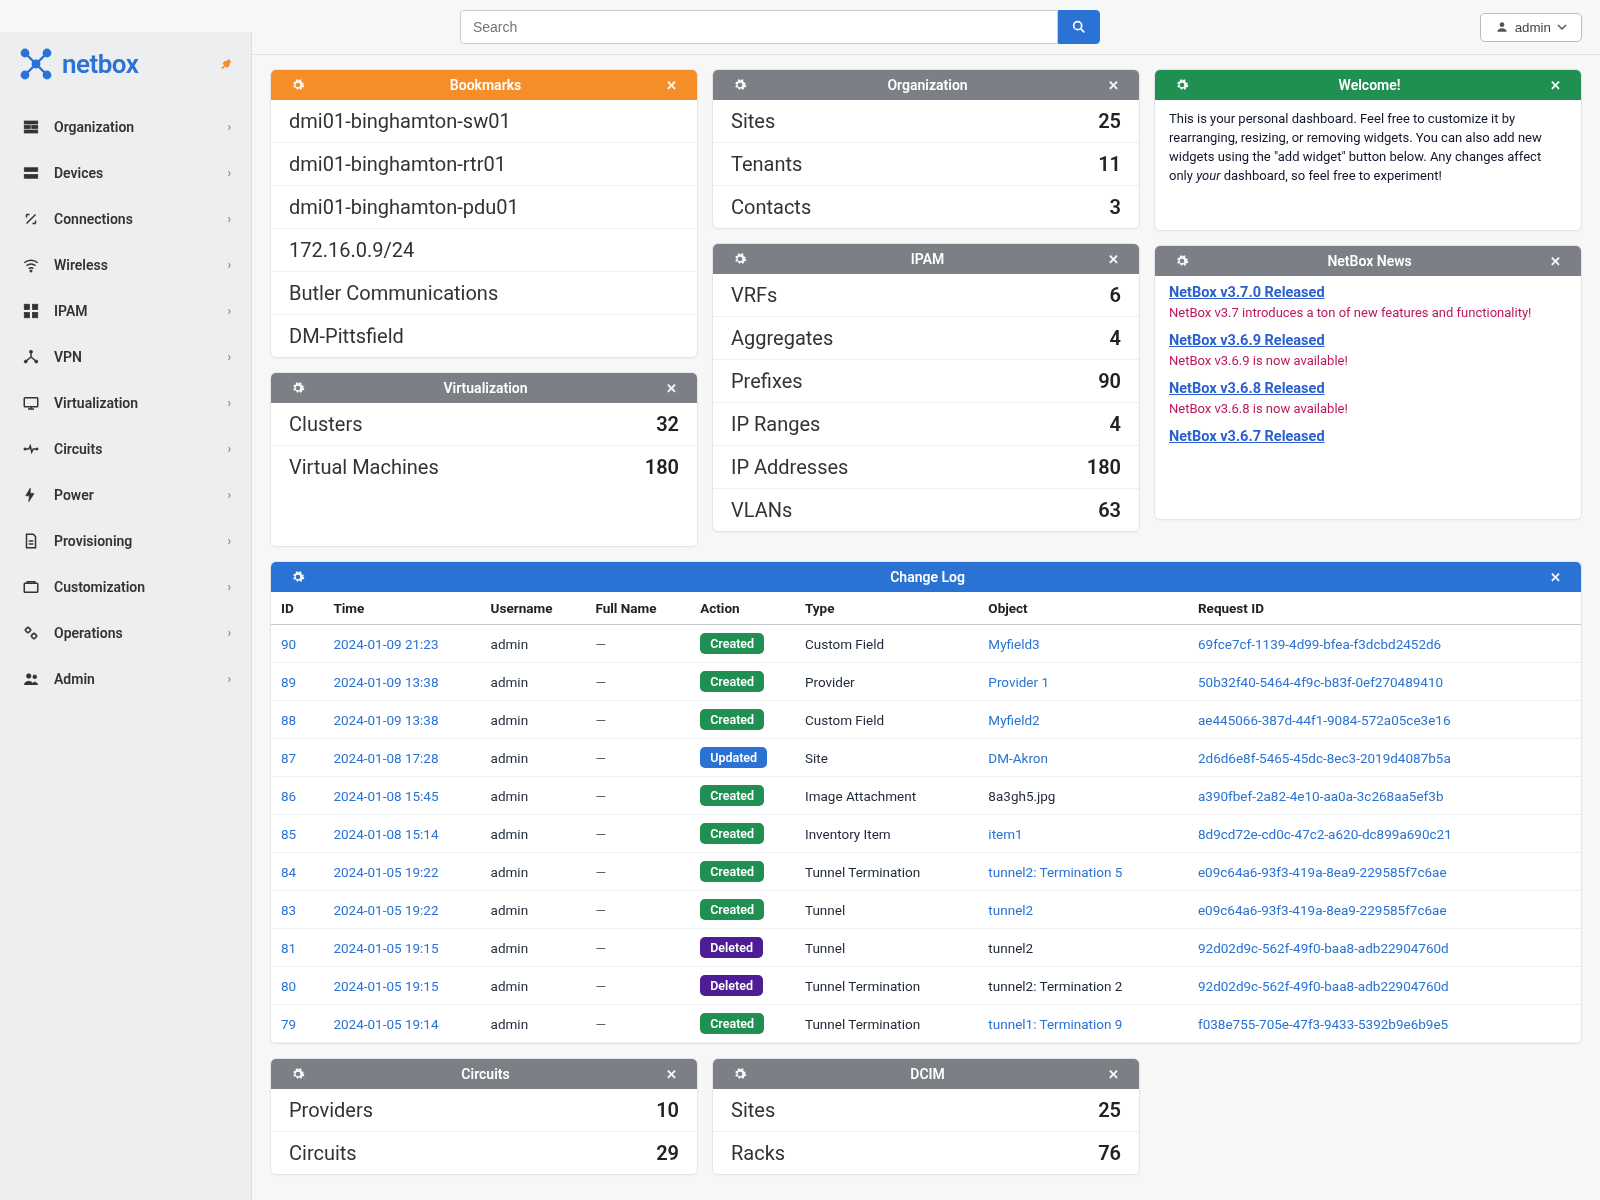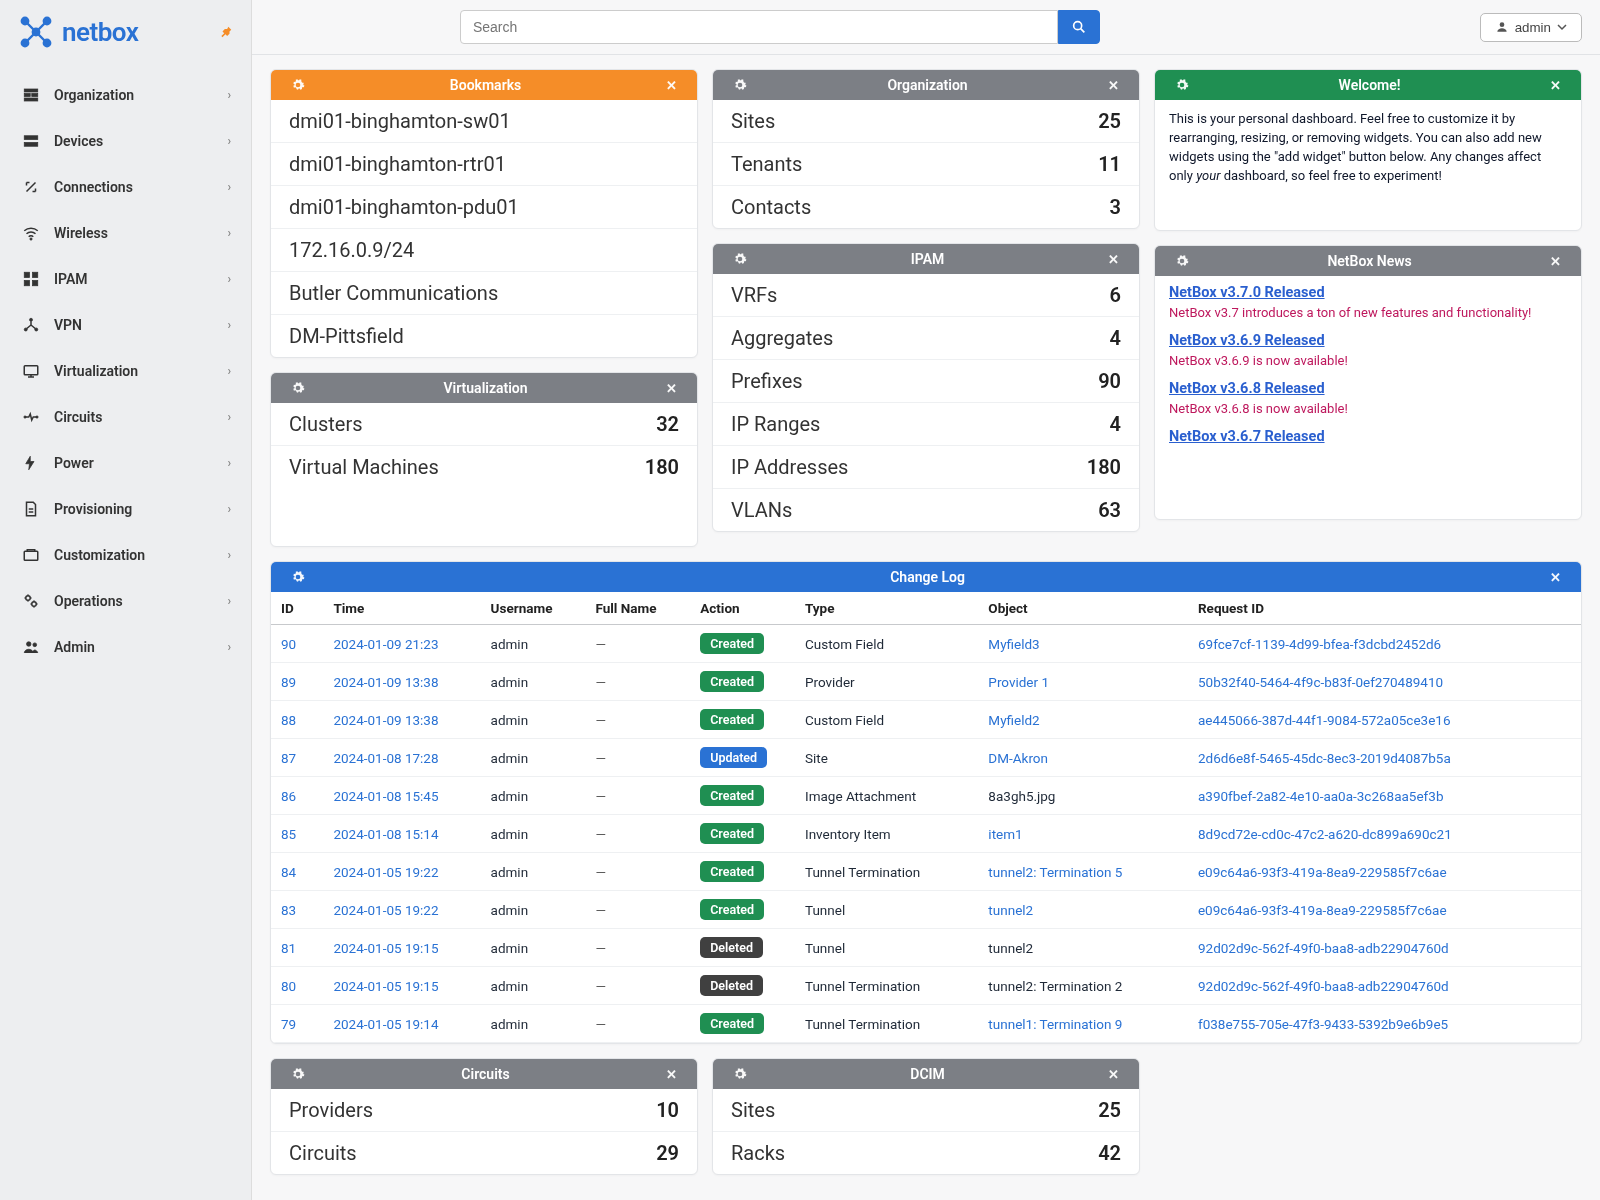--- a/index.html
+++ b/index.html
@@ -1,18 +1,18 @@
 <!DOCTYPE html>
 <html><head>
 <meta charset="utf-8">
 <style>
 * { box-sizing: border-box; margin: 0; padding: 0; }
 body { font-family: -apple-system, BlinkMacSystemFont, "Segoe UI", Roboto, sans-serif; background: #f7f7f8; color: #1f2937; font-size: 14px; }
 .app { display: flex; height: 1200px; width: 1600px; }
-.sidebar { width: 252px; background: #edeef0; border-right: 1px solid #ddd; display: flex; flex-direction: column; }
+.sidebar { width: 252px; background: #edeef0; border-right: 1px solid #ddd; display: flex; flex-direction: column; margin-top: 32px; }
 .logo-row { display: flex; align-items: center; padding: 14px 18px; }
 .logo { display: flex; align-items: center; gap: 8px; }
 .logo-text { color: #2a72d4; font-size: 26px; font-weight: 600; letter-spacing: -0.5px; }
 .pin { margin-left: auto; color: #f58d28; font-size: 13px; cursor: pointer; }
 .nav { padding: 8px 0; }
 .nav-item { display: flex; align-items: center; padding: 14px 20px; cursor: pointer; color: #333; font-weight: 600; }
 .nav-icon { width: 22px; margin-right: 12px; display: inline-flex; justify-content: center; }
 .nav-chevron { margin-left: auto; color: #888; font-size: 12px; }
 .main { flex: 1; display: flex; flex-direction: column; overflow: hidden; }
 .topbar { display: flex; align-items: center; padding: 10px 18px; border-bottom: 1px solid #e1e3e6; background: #f7f7f8; }
@@ -42,21 +42,21 @@
 .news-item p { font-size: 13px; color: #be185d; margin-top: 4px; }
 .col-stack { display: flex; flex-direction: column; gap: 14px; }
 .changelog { margin-bottom: 14px; }
 table.cl { width: 100%; border-collapse: collapse; font-size: 13.5px; }
 table.cl th { text-align: left; padding: 8px 10px; border-bottom: 1px solid #c7c9cc; font-weight: 700; color: #222; background: #fff; }
 table.cl td { padding: 8px 10px; border-bottom: 1px solid #eef0f2; vertical-align: middle; }
 table.cl a { color: #2a72d4; cursor: pointer; }
 .badge { display: inline-block; padding: 3px 10px; border-radius: 5px; color: #fff; font-size: 12.5px; font-weight: 600; }
 .badge-created { background: #1f8f52; }
 .badge-updated { background: #2a72d4; }
-.badge-deleted { background: #404040; }
+.badge-deleted { background: #4c1d95; }
 .lower-grid { display: grid; grid-template-columns: 1fr 1fr 1fr; gap: 14px; }
 .em-dash { color: #555; }
 svg { display: block; }
 </style>
 </head>
 <body>
 
 <div class="app">
   <aside class="sidebar">
     <div class="logo-row">
@@ -576,21 +576,21 @@
             <span class="hd-title">DCIM</span>
             <span class="hd-close">✕</span>
           </div>
           <div class="card-body" id="dcim-body">
               <div class="list-row linkish">
                 <span>Sites</span>
                 <span class="cnt">25</span>
               </div>
               <div class="list-row linkish">
                 <span>Racks</span>
-                <span class="cnt">42</span>
+                <span class="cnt">76</span>
               </div>
             </div>
         </div>
         <div></div>
       </div>
     </div>
   </div>
 </div>
 
 </body></html>

